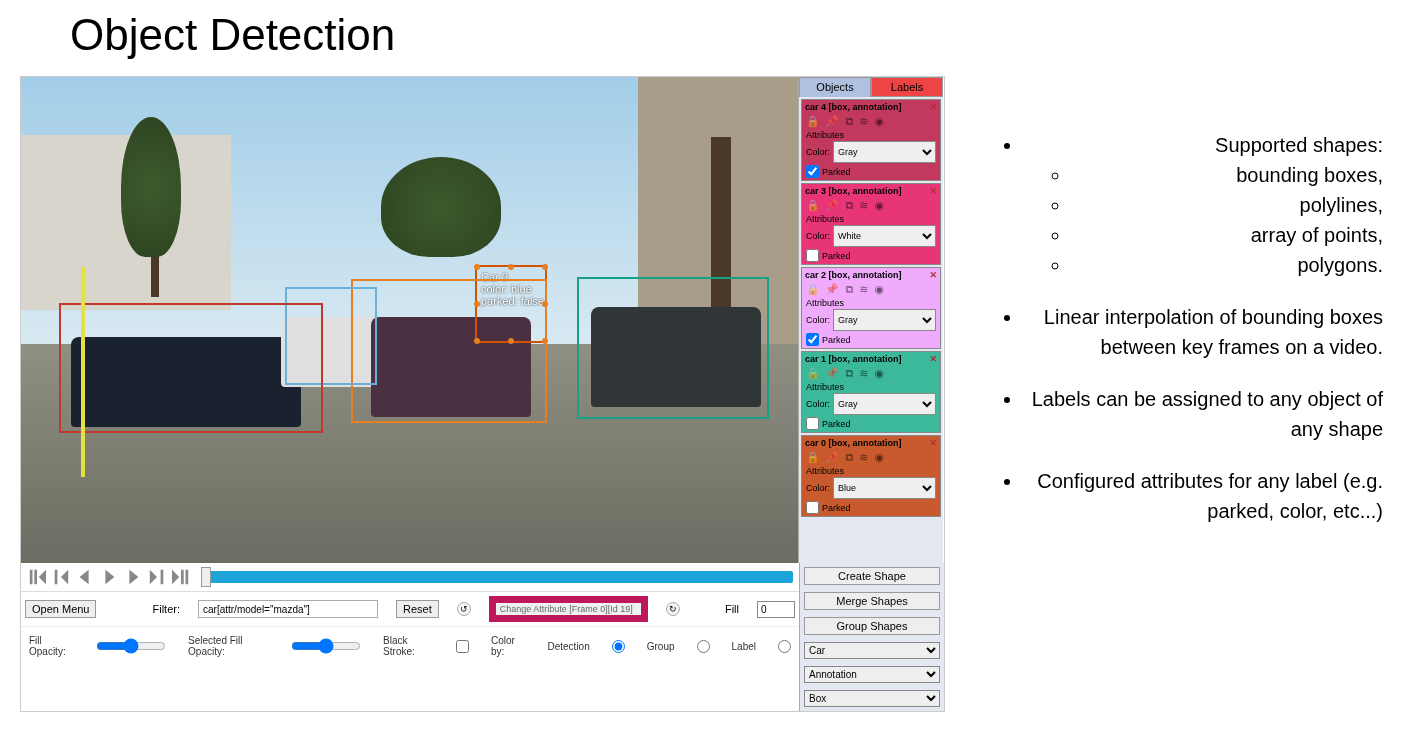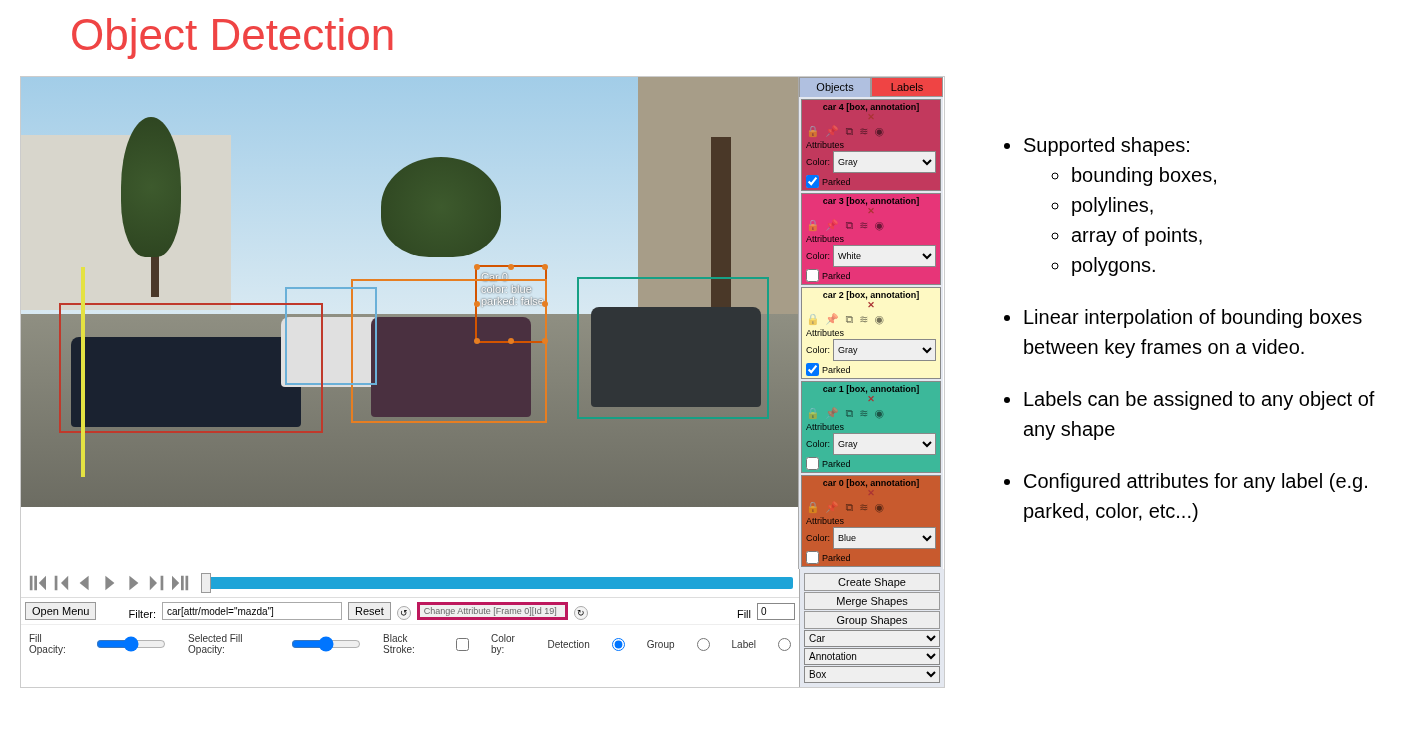--- a/index.html
+++ b/index.html
@@ -1,74 +1,74 @@
 <!DOCTYPE html>
 <html><head>
 <meta charset="utf-8">
 <style>
   * { box-sizing: border-box; margin: 0; padding: 0; }
   body { font-family: Arial, Helvetica, sans-serif; background: #fff; width: 1423px; height: 739px; overflow: hidden; }
   .slide { display: flex; width: 100%; height: 100%; }
   .left-col { width: 945px; padding: 10px 0 0 20px; }
   .right-col { flex: 1; padding: 130px 40px 0 50px; }
-  .title { font-size: 44px; color: #ef4444; font-weight: 400; margin-bottom: 16px; margin-left: 50px; }
+  .title { font-size: 44px; color: #000000; font-weight: 400; margin-bottom: 16px; margin-left: 50px; }
   .features-title { font-size: 22px; font-weight: bold; text-align: center; margin-bottom: 30px; }
   .features-list { list-style: disc; padding-left: 28px; font-size: 20px; line-height: 1.5; }
-  .features-list > li { margin-bottom: 22px; }
+  .features-list > li { margin-bottom: 22px; text-align: right; }
   .features-list ul { list-style: circle; padding-left: 48px; font-size: 20px; }
   
   
   .app { border: 1px solid #ccc; background: #fff; }
   .video-row { display: flex; }
-  .video-canvas { position: relative; width: 777px; height: 430px; background: linear-gradient(to bottom, #8fc4e8 0%, #a8d0ea 40%, #7a8a6a 50%, #707060 100%); overflow: hidden; }
+  .video-canvas { position: relative; width: 777px; height: 486px; background: linear-gradient(to bottom, #8fc4e8 0%, #a8d0ea 40%, #7a8a6a 50%, #707060 100%); overflow: hidden; }
   
   
   .sky { position:absolute; left:0; top:0; right:0; height:55%; background: linear-gradient(#a2cde8,#d8e9f2); }
   .bldg { position:absolute; background:#d8d6cc; }
   .road { position:absolute; left:0; right:0; bottom:0; height:45%; background: linear-gradient(#8f8f82, #6c6c62); }
   .tree { position:absolute; width:60px; height:140px; border-radius:50% 50% 40% 40%; background: radial-gradient(circle, #3d5a2d 0%, #2d4420 100%); }
   .trunk { position:absolute; width:8px; height:120px; background:#4a3828; }
   .carshape { position:absolute; background:#222; border-radius:8px 8px 4px 4px; }
   
   .bbox { position: absolute; border: 2px solid; }
   .bbox-label { position: absolute; top: 4px; left: 4px; font-size: 11px; color: #fff; text-shadow: 0 0 2px #000; white-space: pre; }
   .handle { position:absolute; width:6px; height:6px; background:#e67e22; border-radius:50%; }
   
   .side-panel { width: 145px; background: #e4e8f0; border-left: 1px solid #aaa; font-size: 10px; display:flex; flex-direction:column; }
   .tabs { display:flex; }
   .tab { flex:1; text-align:center; padding:3px; border:1px solid #999; background:#ef4444; font-size:11px; cursor:pointer; }
   .tab.active { background:#b0c0e0; border-bottom:none; }
   
   .obj-card { border:1px solid #888; margin:2px; padding:1px 2px; }
-  .obj-card .hdr { display:flex; justify-content:space-between; align-items:center; font-size:9px; font-weight:bold; padding:1px;flex-direction:column; }
+  .obj-card .hdr { display:flex; justify-content:space-between; font-size:9px; font-weight:bold; padding:1px; }
   .obj-card .close { color:#a33; font-weight:bold; }
   .obj-card .iconrow { display:flex; gap:6px; padding:2px; font-size:11px; color:rgba(0,0,0,0.55); }
   .obj-card .attr-label { font-size:9px; padding-left:2px; }
   .obj-card .attr-row { display:flex; align-items:center; gap:3px; padding:1px 2px; font-size:9px; }
   .obj-card select { font-size:9px; height:22px; flex:1; border:1px solid #888; }
-  .c-car4 { background:#c2395d; } .c-car3 { background:#e73578; } .c-car2 { background:#fef9c3; } .c-car1 { background:#3cb89a; } .c-car0 { background:#c85a2e; }
+  .c-car4 { background:#c2395d; } .c-car3 { background:#e73578; } .c-car2 { background:#f0abfc; } .c-car1 { background:#3cb89a; } .c-car0 { background:#c85a2e; }
   
   .transport { display:flex; align-items:center; gap:4px; padding:4px 6px; }
   .tbtn { width:20px; height:20px; display:flex; align-items:center; justify-content:center; color:#888; cursor:pointer; }
   .tbtn svg { width:18px; height:18px; fill:#888; }
   .slider-track { flex:1; height:12px; background:#1ea4d8; margin-left:6px; position:relative; border-radius:2px; }
   .slider-thumb { position:absolute; left:0; top:-4px; width:10px; height:20px; background:#eee; border:1px solid #999; }
   
-  .filter-row { display:flex; align-items:flex-end; gap:6px; padding:4px 4px; border-top:1px solid #ddd; font-size:11px; }
+  .filter-row { display:flex; align-items:center; gap:18px; padding:4px 4px; border-top:1px solid #ddd; font-size:11px; }
   .btn { border:1px solid #999; background:#eee; padding:2px 6px; font-size:11px; cursor:pointer; }
   .filter-input { border:1px solid #aaa; height:18px; font-size:10px; padding:0 4px; width:180px; }
-  .mini-box { border:3px solid #be185d; background:#f0f0f0; font-size:9px; padding:1px 4px; color:#666; display:flex; align-items:center; gap:4px; }
+  .mini-box { border:7px solid #be185d; background:#f0f0f0; font-size:9px; padding:1px 4px; color:#666; display:flex; align-items:center; gap:4px; }
   .mini-icon { width:14px;height:14px;border:1px solid #aaa;border-radius:50%;display:inline-flex;align-items:center;justify-content:center;font-size:9px; background:#f4f4f4; cursor:pointer;}
   .frame-in { border:1px solid #888; width:38px; height:17px; font-size:10px; padding:0 3px; }
   
   .opts-row { display:flex; align-items:center; gap:22px; padding:8px 8px 6px; font-size:10px; color:#333; border-top:1px solid #eee;}
   .opts-row label { font-size:10px; }
   .range { width:70px; }
   
-  .right-panel { width:145px; border-left:1px solid #aaa; background:#e4e8f0; padding:4px; font-size:10px; display:flex; flex-direction:column; gap:1px; }
+  .right-panel { width:145px; border-left:1px solid #aaa; background:#e4e8f0; padding:4px; font-size:10px; display:flex; flex-direction:column; gap:7px; }
   .right-panel .btn { width:100%; text-align:center; }
   .right-panel select { width:100%; font-size:10px; border:1px solid #888; height:17px; }
   .poly-row { display:flex; align-items:center; gap:3px; }
   .poly-row input { flex:1; border:1px solid #888; height:15px; font-size:9px; padding:0 2px;}
   
   .bottom-row { display:flex; }
   .bottom-left { flex:1; }
 </style>
 </head>
 <body>

